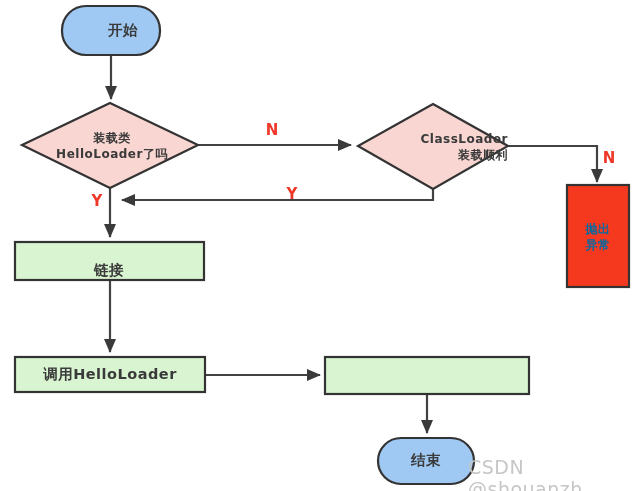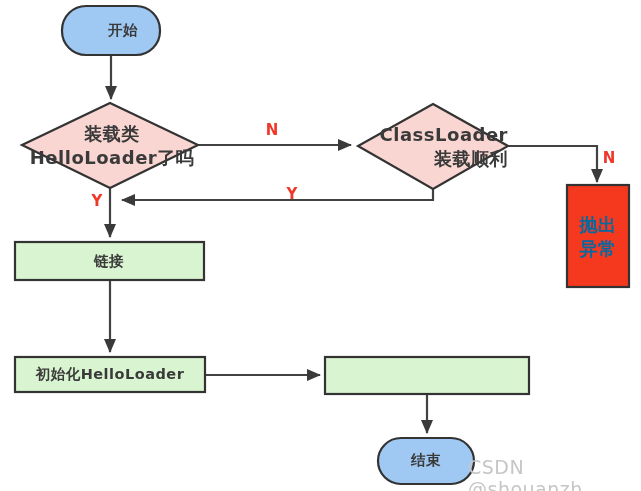--- a/index.html
+++ b/index.html
@@ -9,21 +9,21 @@
   .stage svg{position:absolute;left:0;top:0;}
 
   .edge{stroke:#424242;stroke-width:2.2;fill:none;}
   #arrowhead path{fill:#3a3a3a;}
   .shape{stroke:#333333;stroke-width:2.2;}
 
   .label{position:absolute;transform:translate(-50%,-50%);
          font-weight:bold;font-size:14.5px;line-height:1.35;
          color:#3a3a3a;text-align:center;white-space:pre-line;
          letter-spacing:0.5px;pointer-events:none;}
-  .label.small{font-size:18px;}
+  .label.small{font-size:12px;}
   .label.on-red{color:#0369a1;}
   .edge-label{position:absolute;transform:translate(-50%,-50%);
          font-weight:bold;font-size:15px;color:#ef3829;
          pointer-events:none;}
   .watermark{position:absolute;left:468px;top:456px;
          font-size:19px;font-weight:normal;color:#c6c6c6;
          letter-spacing:0.5px;pointer-events:none;}
 </style>
 </head>
 <body>
@@ -56,22 +56,22 @@
     <rect class="shape" x="378" y="438" width="96" height="46" rx="23" ry="23" fill="#9fc9f3"></rect>
   </svg>
 
   <div class="label" style="left:109px;top:31px;margin-left:14px;">开始</div>
   <div class="label small" style="left:112px;top:146px;width:180px;">装载类
 HelloLoader了吗</div>
   <div class="label small" style="left:433px;top:147px;width:150px;text-align:right;">ClassLoader
 装载顺利</div>
   <div class="label small on-red" style="left:598px;top:237px;">抛出
 异常</div>
-  <div class="label" style="left:109px;top:262px;">链接</div>
-  <div class="label" style="left:110px;top:375px;width:200px;">初始化HelloLoader</div>
+  <div class="label" style="left:109px;top:271px;">链接</div>
+  <div class="label" style="left:110px;top:375px;width:200px;">调用HelloLoader</div>
   <div class="label" style="left:426px;top:461px;">结束</div>
 
   <span class="edge-label" style="left:272px;top:130px;">N</span>
   <span class="edge-label" style="left:609px;top:158px;">N</span>
   <span class="edge-label" style="left:97px;top:201px;">Y</span>
   <span class="edge-label" style="left:292px;top:194px;">Y</span>
 
   <div class="watermark">CSDN @shouanzh</div>
 </div>
 

